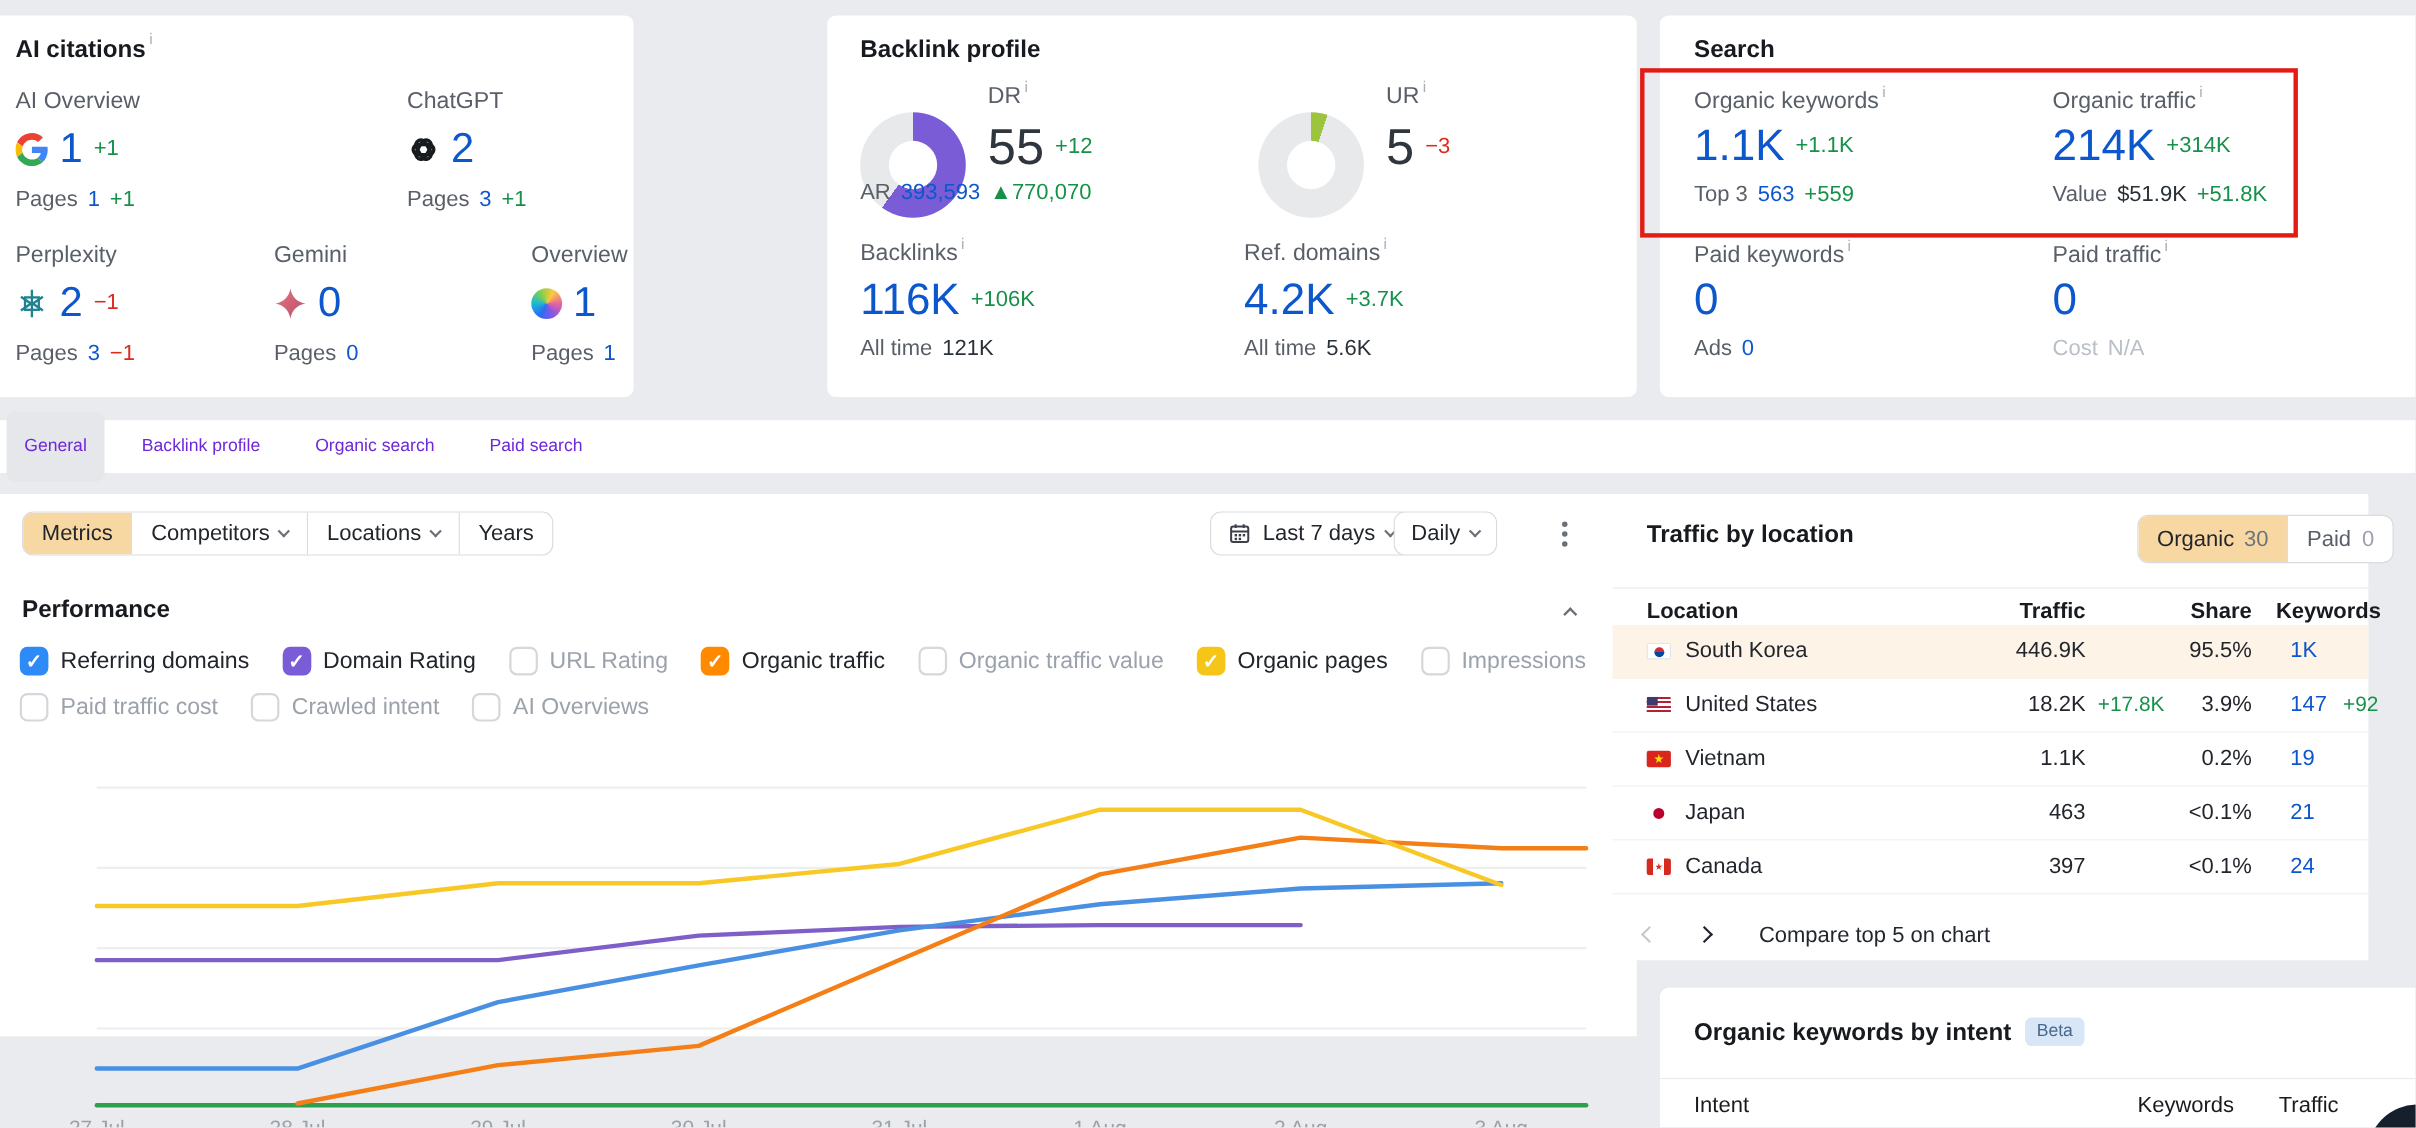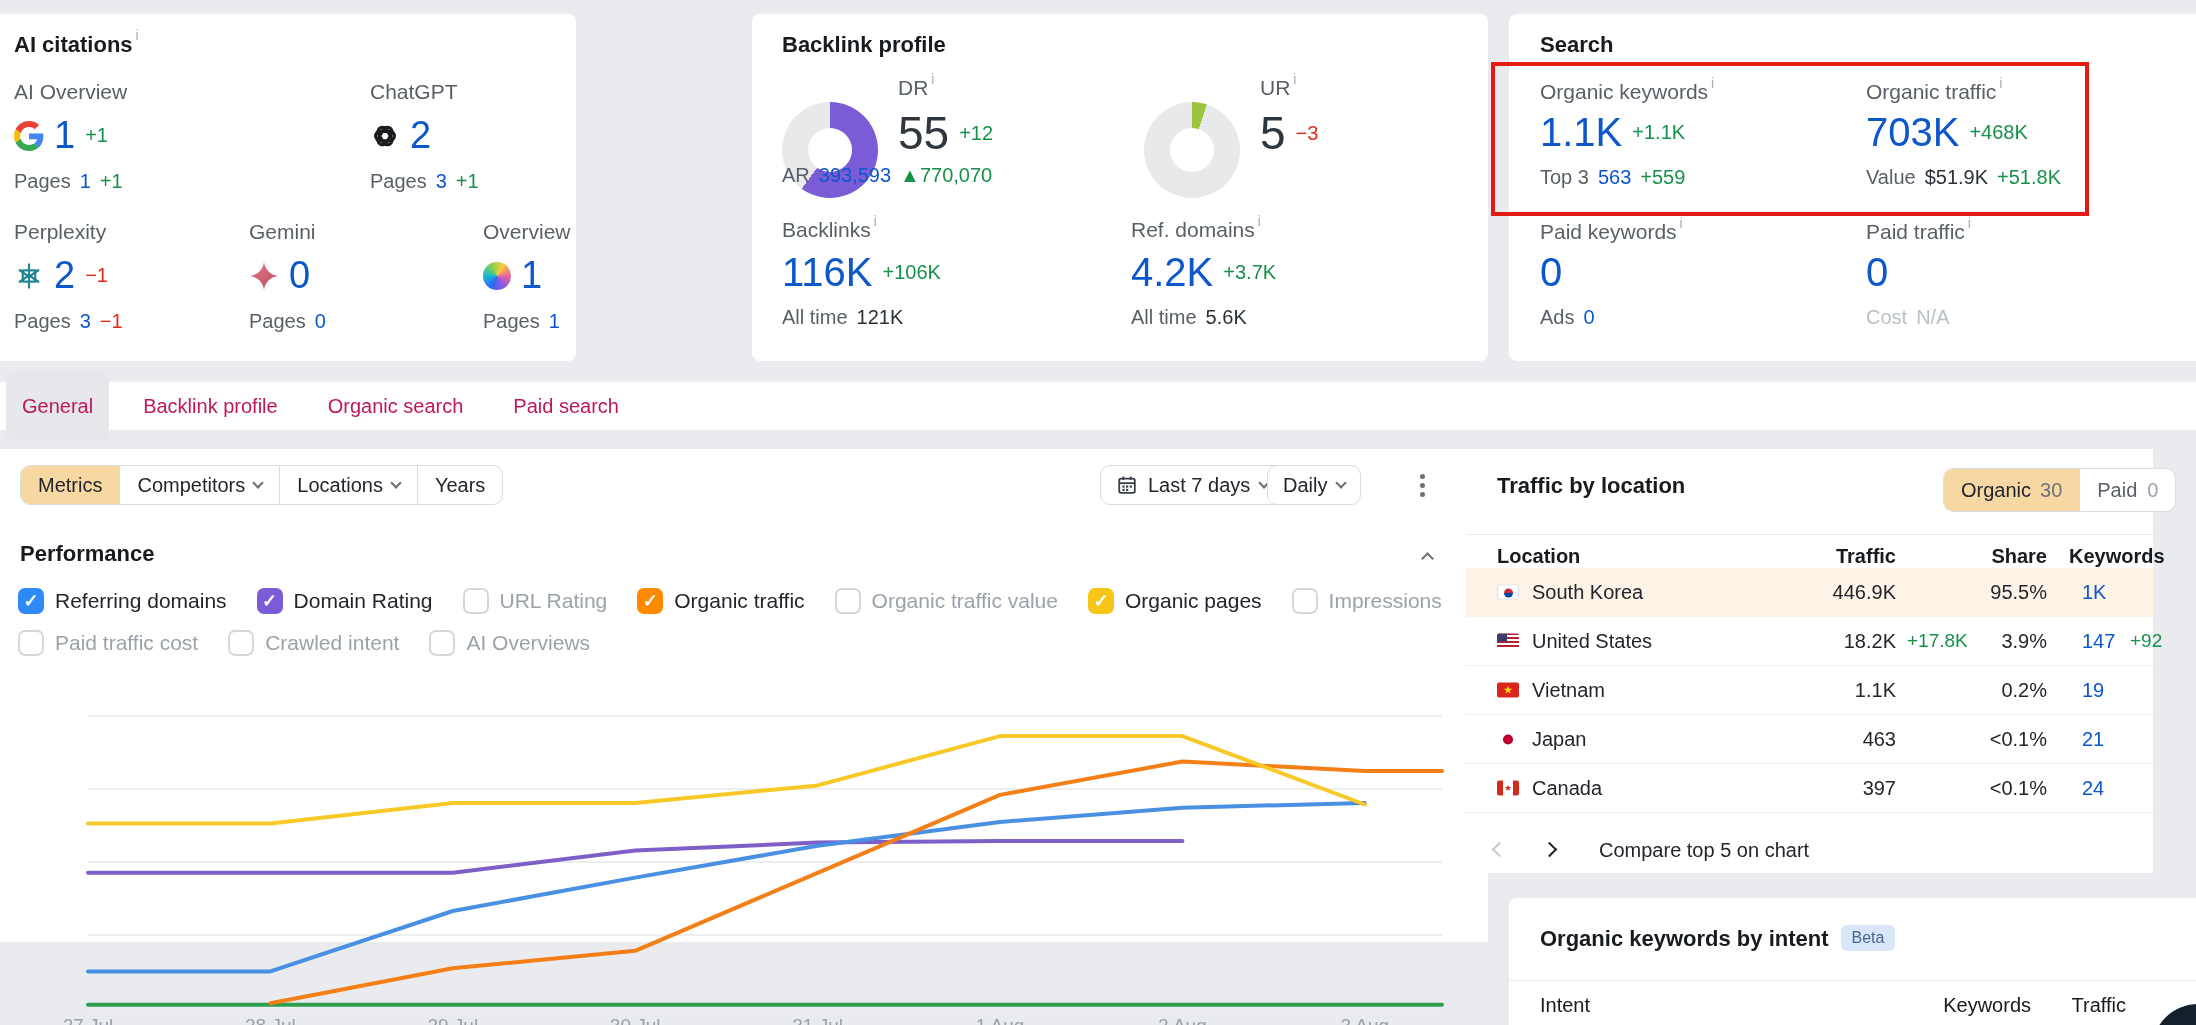--- a/index.html
+++ b/index.html
@@ -16,21 +16,21 @@
   .delta{font-size:20px}
   .g{color:#17914a}.r{color:#de2a1c}.b{color:#0d57cd}.mut{color:#b9bfc7}.dk{color:#2b3138}
   .sub{position:absolute;font-size:20px;color:#595f68;display:flex;gap:9px;align-items:baseline;white-space:nowrap}
   .donut{position:absolute;width:96px;height:96px;border-radius:50%}
   .donut::after{content:"";position:absolute;inset:26px;background:#fff;border-radius:50%}
   .icon24{width:30px;height:30px;flex:0 0 auto}
   .copilot-icon{width:28px;height:28px;border-radius:50%;background:conic-gradient(from 210deg,#2a6df4,#19b8d7,#7fd14d,#ffc83d,#e664a0,#8a57e0,#2a6df4)}
   .redbox{position:absolute;border:4px solid #e31b14;z-index:50;pointer-events:none}
   
   .tabband{position:absolute;left:0;top:382px;width:2196px;height:48px;background:#fff;display:flex;align-items:center;gap:18px;padding-left:6px}
-  .navtab{font-size:20px;color:#be185d;padding:23px 16px;border-radius:8px;white-space:nowrap;cursor:pointer}
+  .navtab{font-size:16px;color:#6d28d9;padding:23px 16px;border-radius:8px;white-space:nowrap;cursor:pointer}
   .navtab.active{background:#e5e7ea}
   
   .seg{display:flex;align-items:stretch;border:1px solid #d8dbdf;border-radius:10px;background:#fff;overflow:hidden;height:40px}
   .seg>div{display:flex;align-items:center;gap:9px;padding:0 17px;font-size:20px;color:#22262c;border-left:1px solid #d8dbdf;white-space:nowrap}
   .seg>div:first-child{border-left:none}
   .seg>div.peach{background:#f8d8a2}
   .btn{position:absolute;height:40px;display:flex;align-items:center;gap:10px;padding:0 15px;border:1px solid #d8dbdf;border-radius:10px;font-size:20px;background:#fff;white-space:nowrap}
   .chev{display:inline-block;width:9px;height:9px;border-right:2.2px solid #6a7077;border-bottom:2.2px solid #6a7077}
   .chev.down{transform:rotate(45deg);margin-top:-4px}
   .chev.up{transform:rotate(-135deg);margin-top:5px}
@@ -227,22 +227,22 @@
       <span class="delta g">+1.1K</span>
     </div>
   <div class="sub" style="left:31px;top:152px">
       <span>Top 3</span>
       <span class="b clickable">563</span>
       <span class="g">+559</span>
     </div>
 
   <div class="mlabel" style="left:357px;top:66px"><span>Organic traffic</span><span class="sup">i</span></div>
   <div class="valrow" style="left:357px;top:96px">
-      <span class="bignum2 clickable">703K</span>
-      <span class="delta g">+468K</span>
+      <span class="bignum2 clickable">214K</span>
+      <span class="delta g">+314K</span>
     </div>
   <div class="sub" style="left:357px;top:152px">
       <span>Value</span>
       <span class="dk">$51.9K</span>
       <span class="g">+51.8K</span>
     </div>
 
   <div class="mlabel" style="left:31px;top:206px"><span>Paid keywords</span><span class="sup">i</span></div>
   <div class="valrow" style="left:31px;top:236px">
       <span class="bignum2 clickable">0</span>

